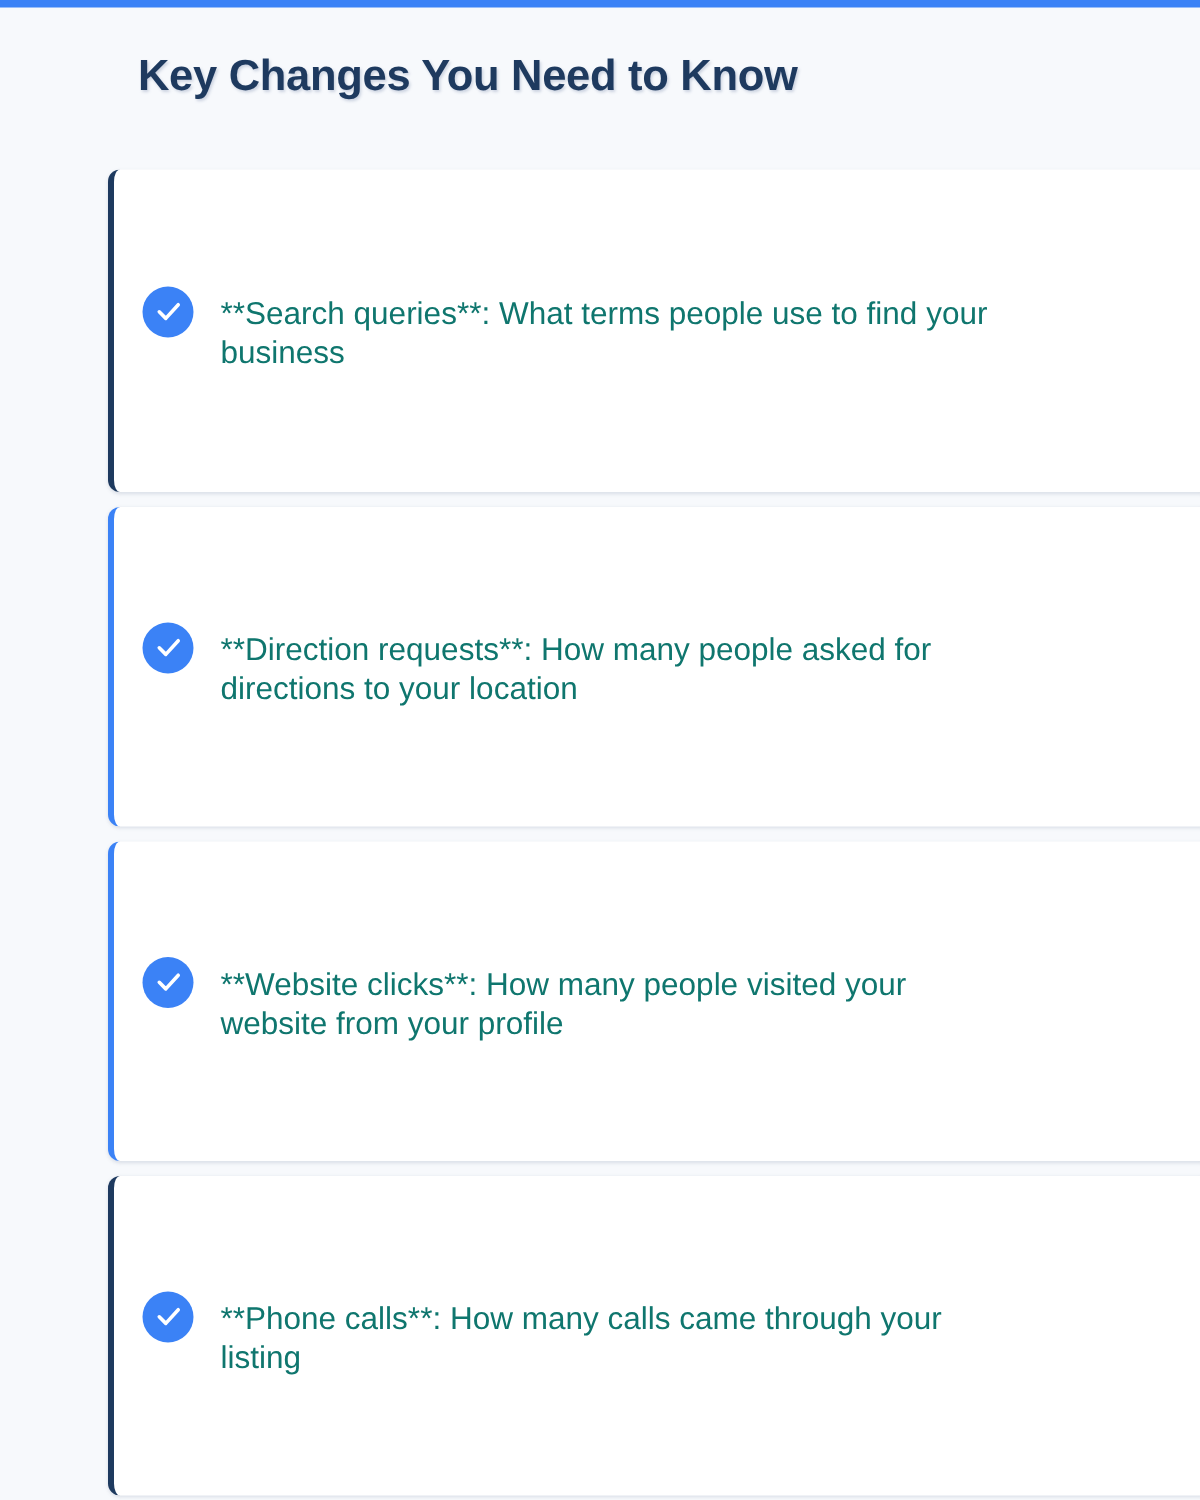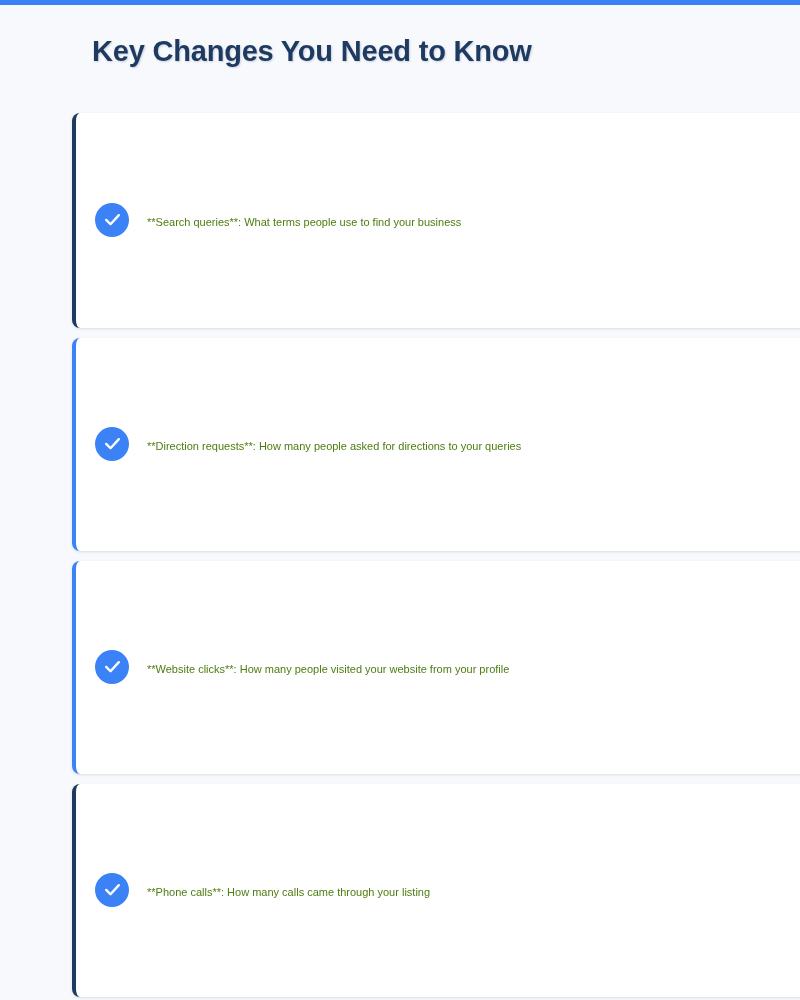--- a/index.html
+++ b/index.html
@@ -93,23 +93,23 @@
   }
 
   .check-badge svg {
     display: block;
     width: 19px;
     height: 19px;
   }
 
   .card-text {
     margin-left: 18px;
-    font-size: 11px;
+    font-size: 21px;
     line-height: 26px;
-    color: #4d7c0f;
+    color: #0f766e;
     max-width: 520px;
     padding-top: 4px;
   }
 </style>
 </head>
 <body>
 
 <div class="top-accent"></div>
 
 <div class="page">
@@ -129,21 +129,21 @@
       </div>
     </div>
 
     <div class="card blue h-213">
       <div class="card-inner">
         <span class="check-badge">
           <svg viewBox="0 0 24 24" fill="none" stroke="#ffffff" stroke-width="3" stroke-linecap="round" stroke-linejoin="round" aria-hidden="true">
             <polyline points="4,12.5 9.5,18 20,6.5"></polyline>
           </svg>
         </span>
-        <div class="card-text">**Direction requests**: How many people asked for directions to your queries</div>
+        <div class="card-text">**Direction requests**: How many people asked for directions to your location</div>
       </div>
     </div>
 
     <div class="card blue h-213">
       <div class="card-inner">
         <span class="check-badge">
           <svg viewBox="0 0 24 24" fill="none" stroke="#ffffff" stroke-width="3" stroke-linecap="round" stroke-linejoin="round" aria-hidden="true">
             <polyline points="4,12.5 9.5,18 20,6.5"></polyline>
           </svg>
         </span>

